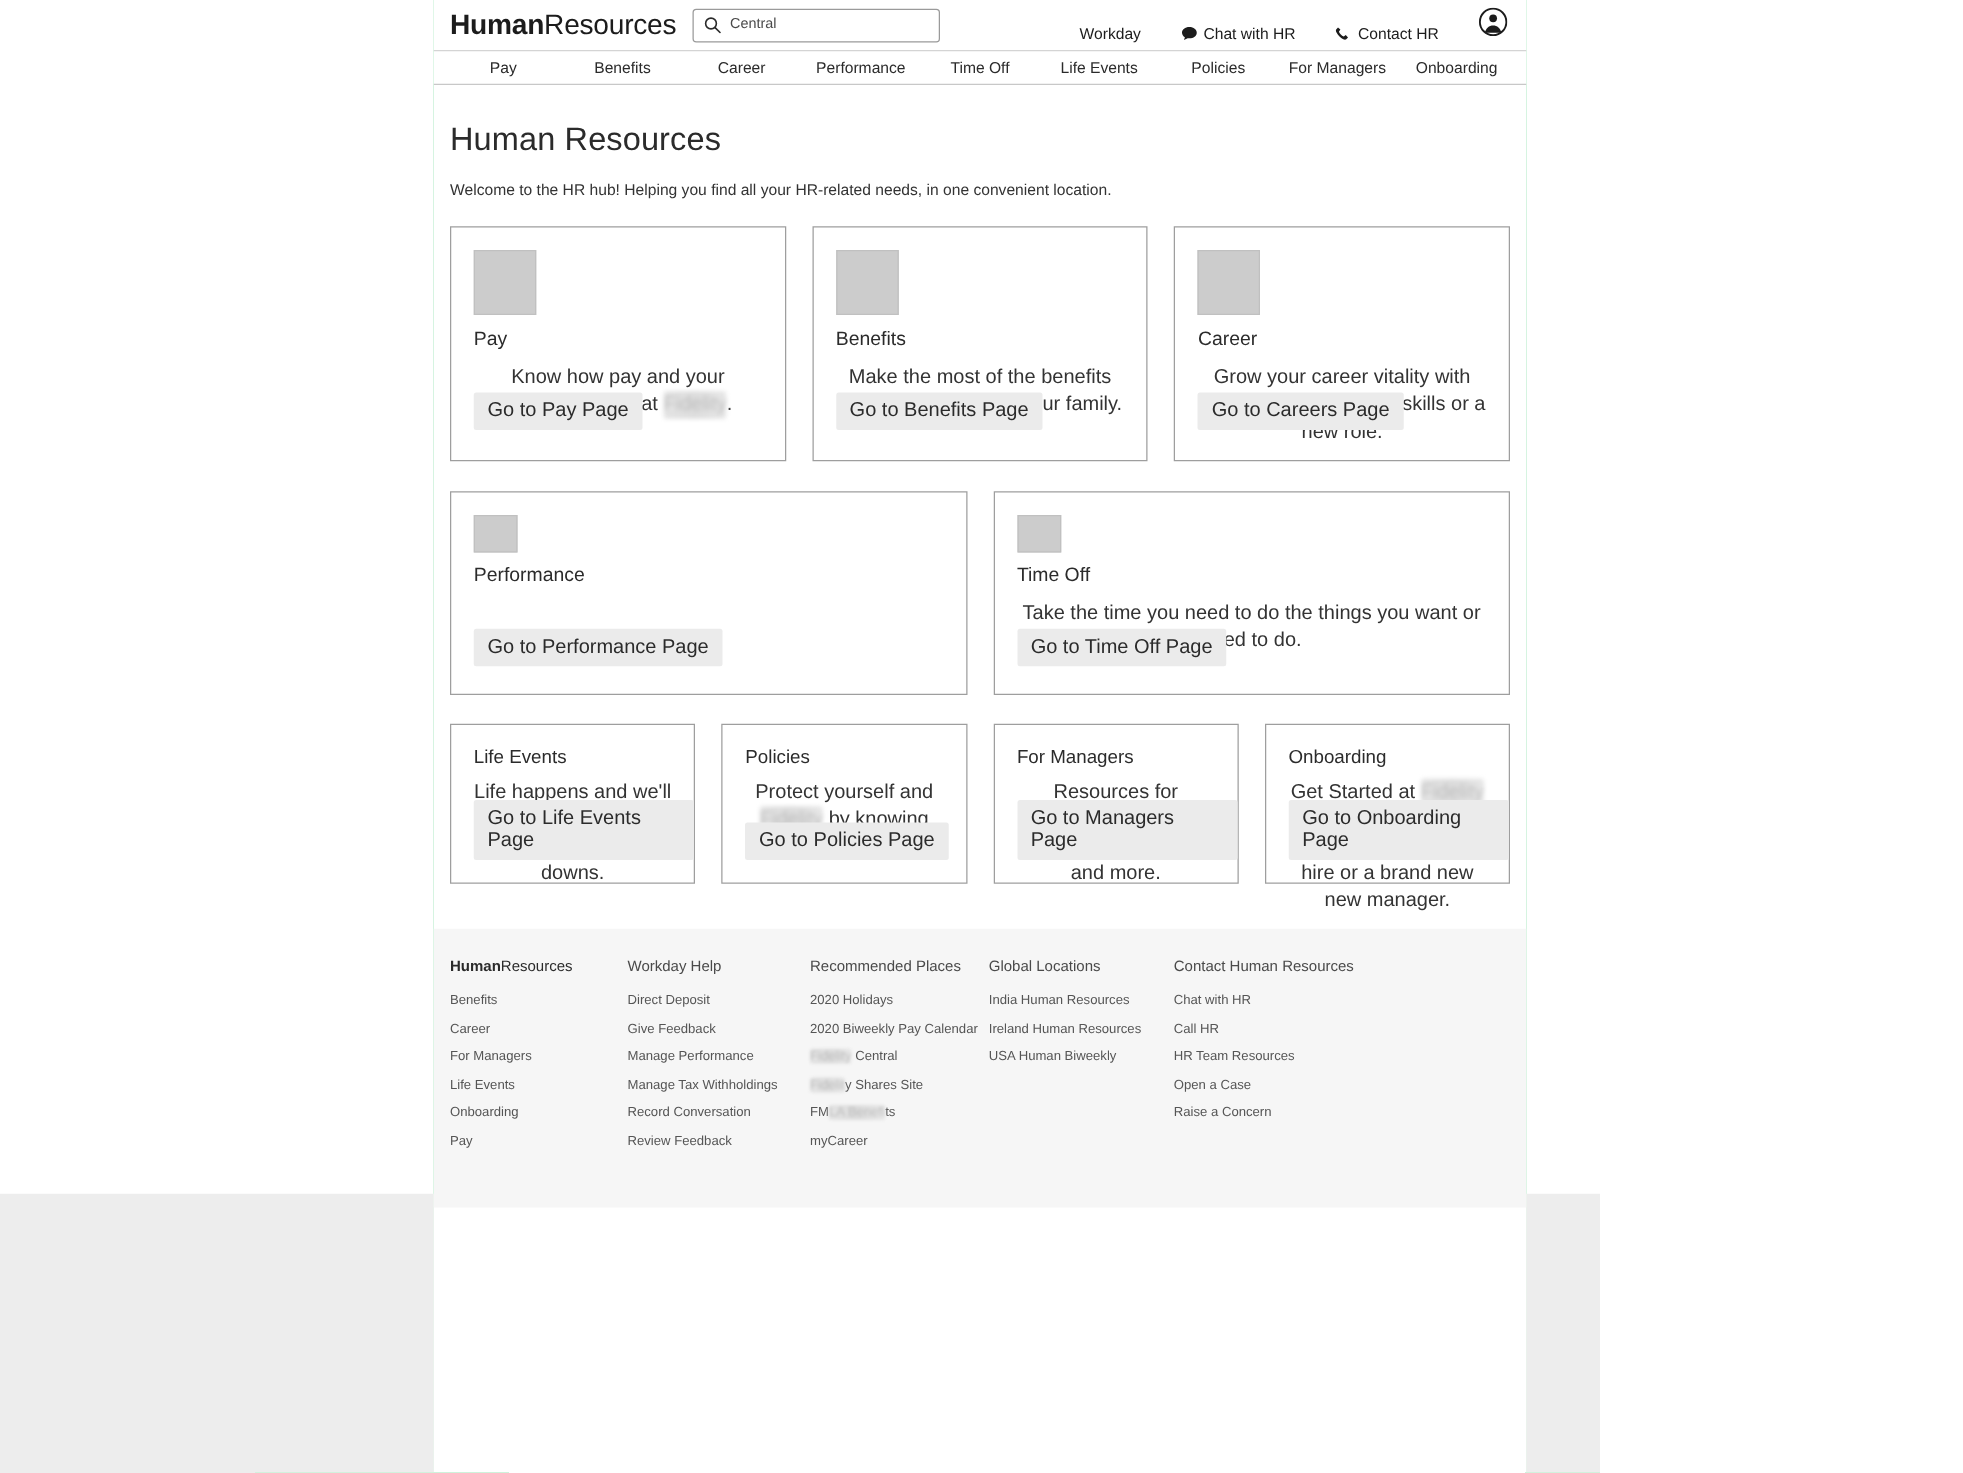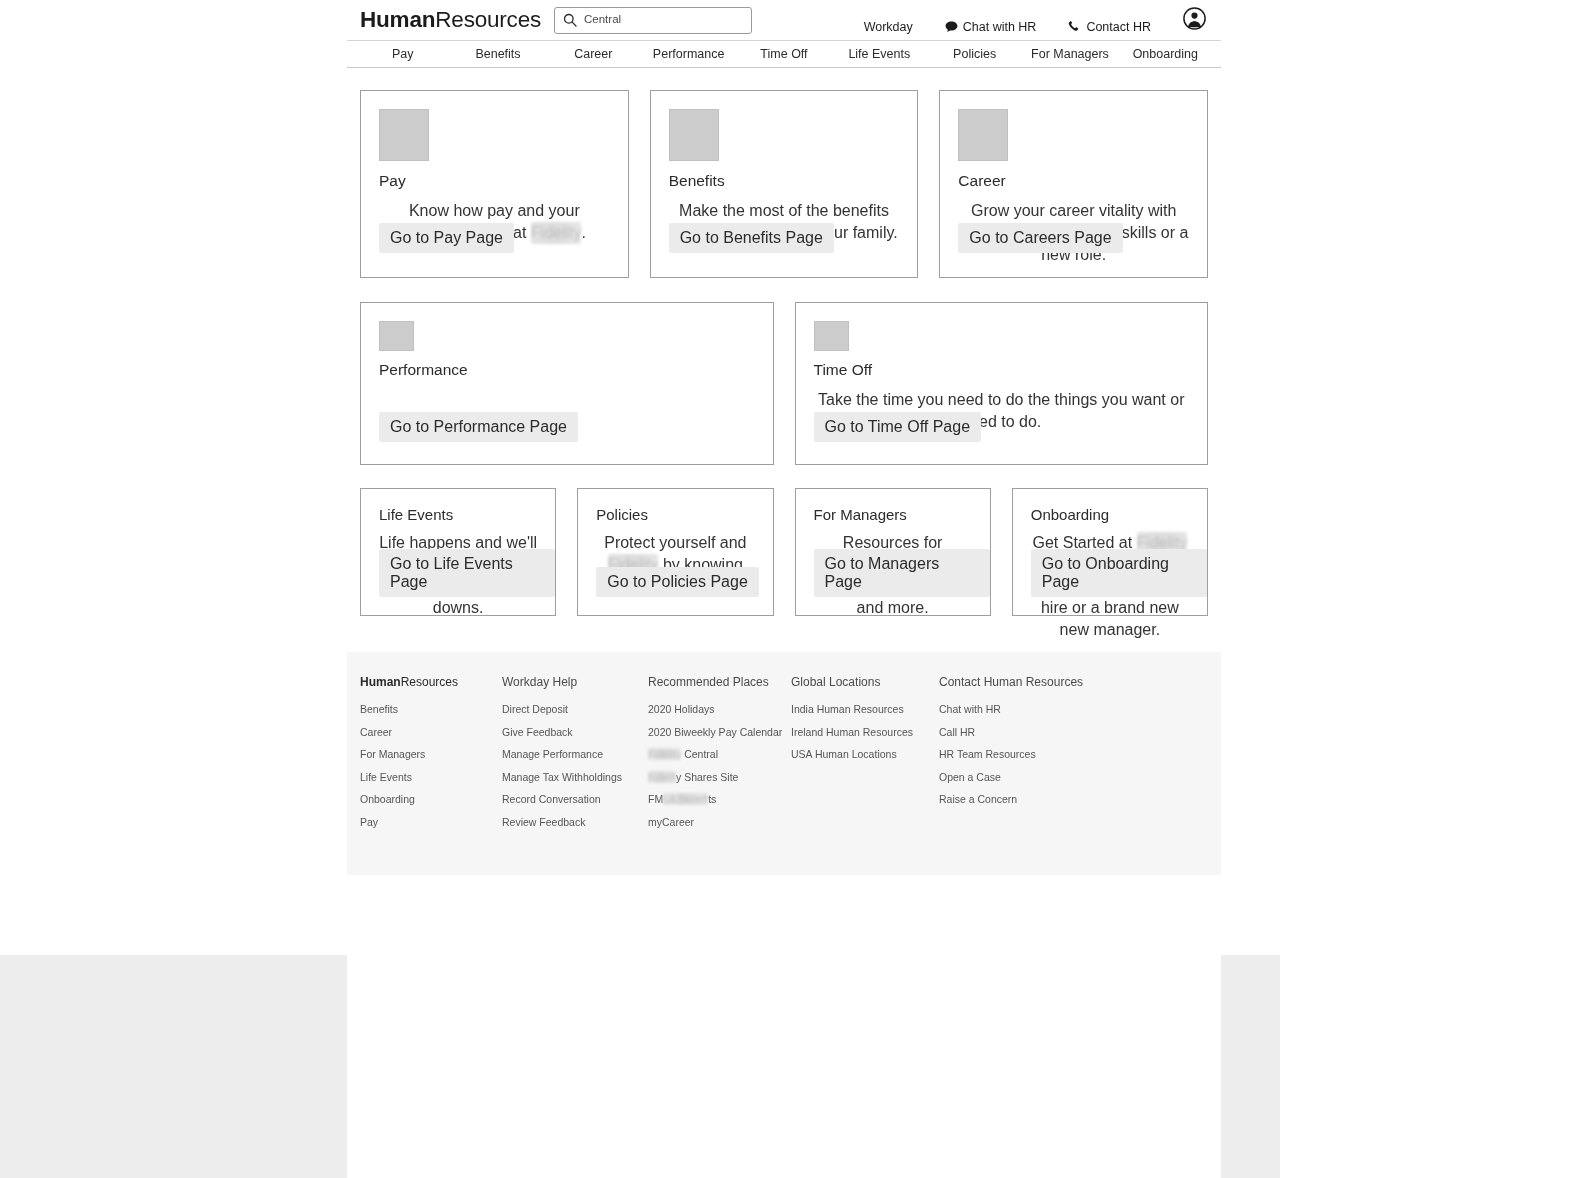--- a/index.html
+++ b/index.html
@@ -336,20 +336,22 @@
       <div class="nav-item">Performance</div>
       <div class="nav-item">Time Off</div>
       <div class="nav-item">Life Events</div>
       <div class="nav-item">Policies</div>
       <div class="nav-item">For Managers</div>
       <div class="nav-item">Onboarding</div>
     </div>
 
 
     <div class="main">
+      <h1 class="page-title">Human Resources</h1>
+      <p class="page-intro">Welcome to the HR hub! Helping you find all your HR-related needs, in one convenient location.</p>
 
       <div class="row row-1">
         <div class="card">
           <span class="thumb thumb-lg"></span>
           <div class="card-title">Pay</div>
           <div class="card-desc"><span>Know how pay and your paycheck work at </span><span class="redact">Fidelity</span><span>.</span></div>
           <div class="card-btn">Go to Pay Page</div>
         </div>
         <div class="card">
           <span class="thumb thumb-lg"></span>
@@ -443,21 +445,21 @@
             <div class="fcol-link"><span>myCareer</span></div>
 
           </div>
         </div>
 
         <div class="fcol-4">
           <div class="fcol-head">Global Locations</div>
           <div class="fcol-links">
             <div class="fcol-link">India Human Resources</div>
             <div class="fcol-link">Ireland Human Resources</div>
-            <div class="fcol-link">USA Human Locations</div>
+            <div class="fcol-link">USA Human Biweekly</div>
           </div>
         </div>
 
         <div class="fcol-5">
           <div class="fcol-head">Contact Human Resources</div>
           <div class="fcol-links">
             <div class="fcol-link">Chat with HR</div>
             <div class="fcol-link">Call HR</div>
             <div class="fcol-link">HR Team Resources</div>
             <div class="fcol-link">Open a Case</div>

